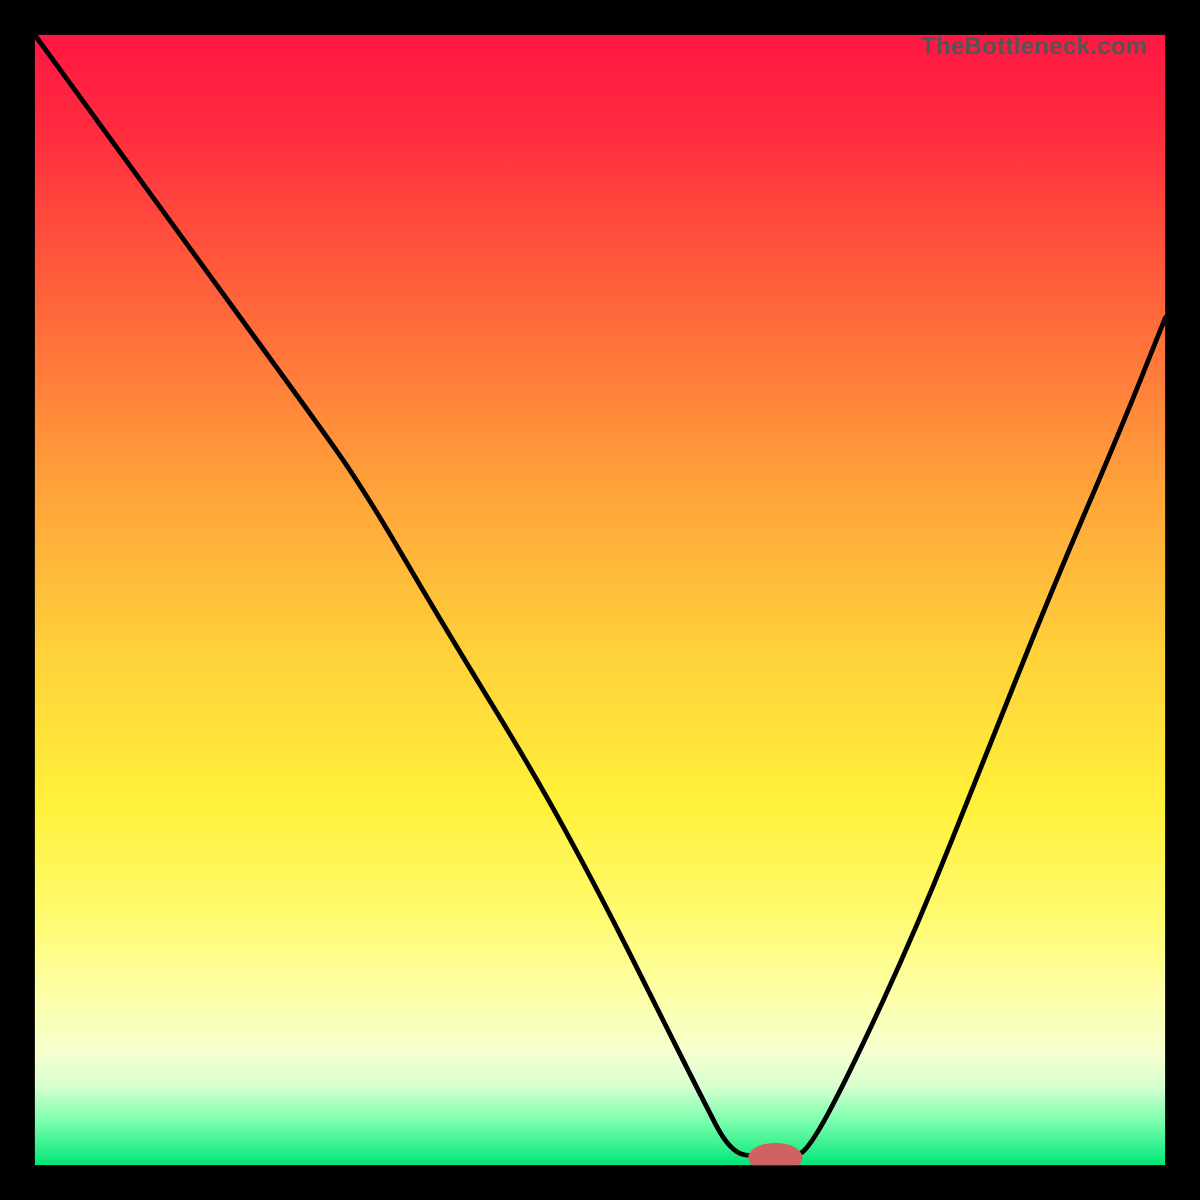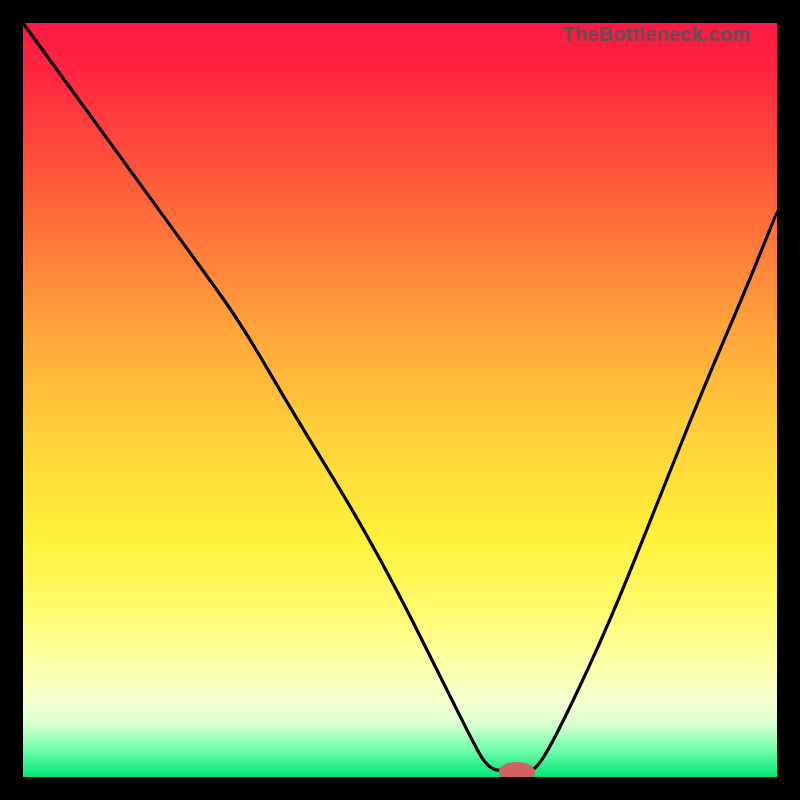--- a/index.html
+++ b/index.html
@@ -21,22 +21,22 @@
     position: absolute;
     left: 23px;
     top: 23px;
     width: 754px;
     height: 754px;
     overflow: hidden;
   }
   .watermark {
     position: absolute;
     top: 0px;
-    right: 26px;
-    font-size: 20px;
+    right: 12px;
+    font-size: 16px;
     font-weight: 600;
     color: #555;
     letter-spacing: 0.2px;
     user-select: none;
   }
   svg {
     display: block;
   }
 </style>
 </head>

